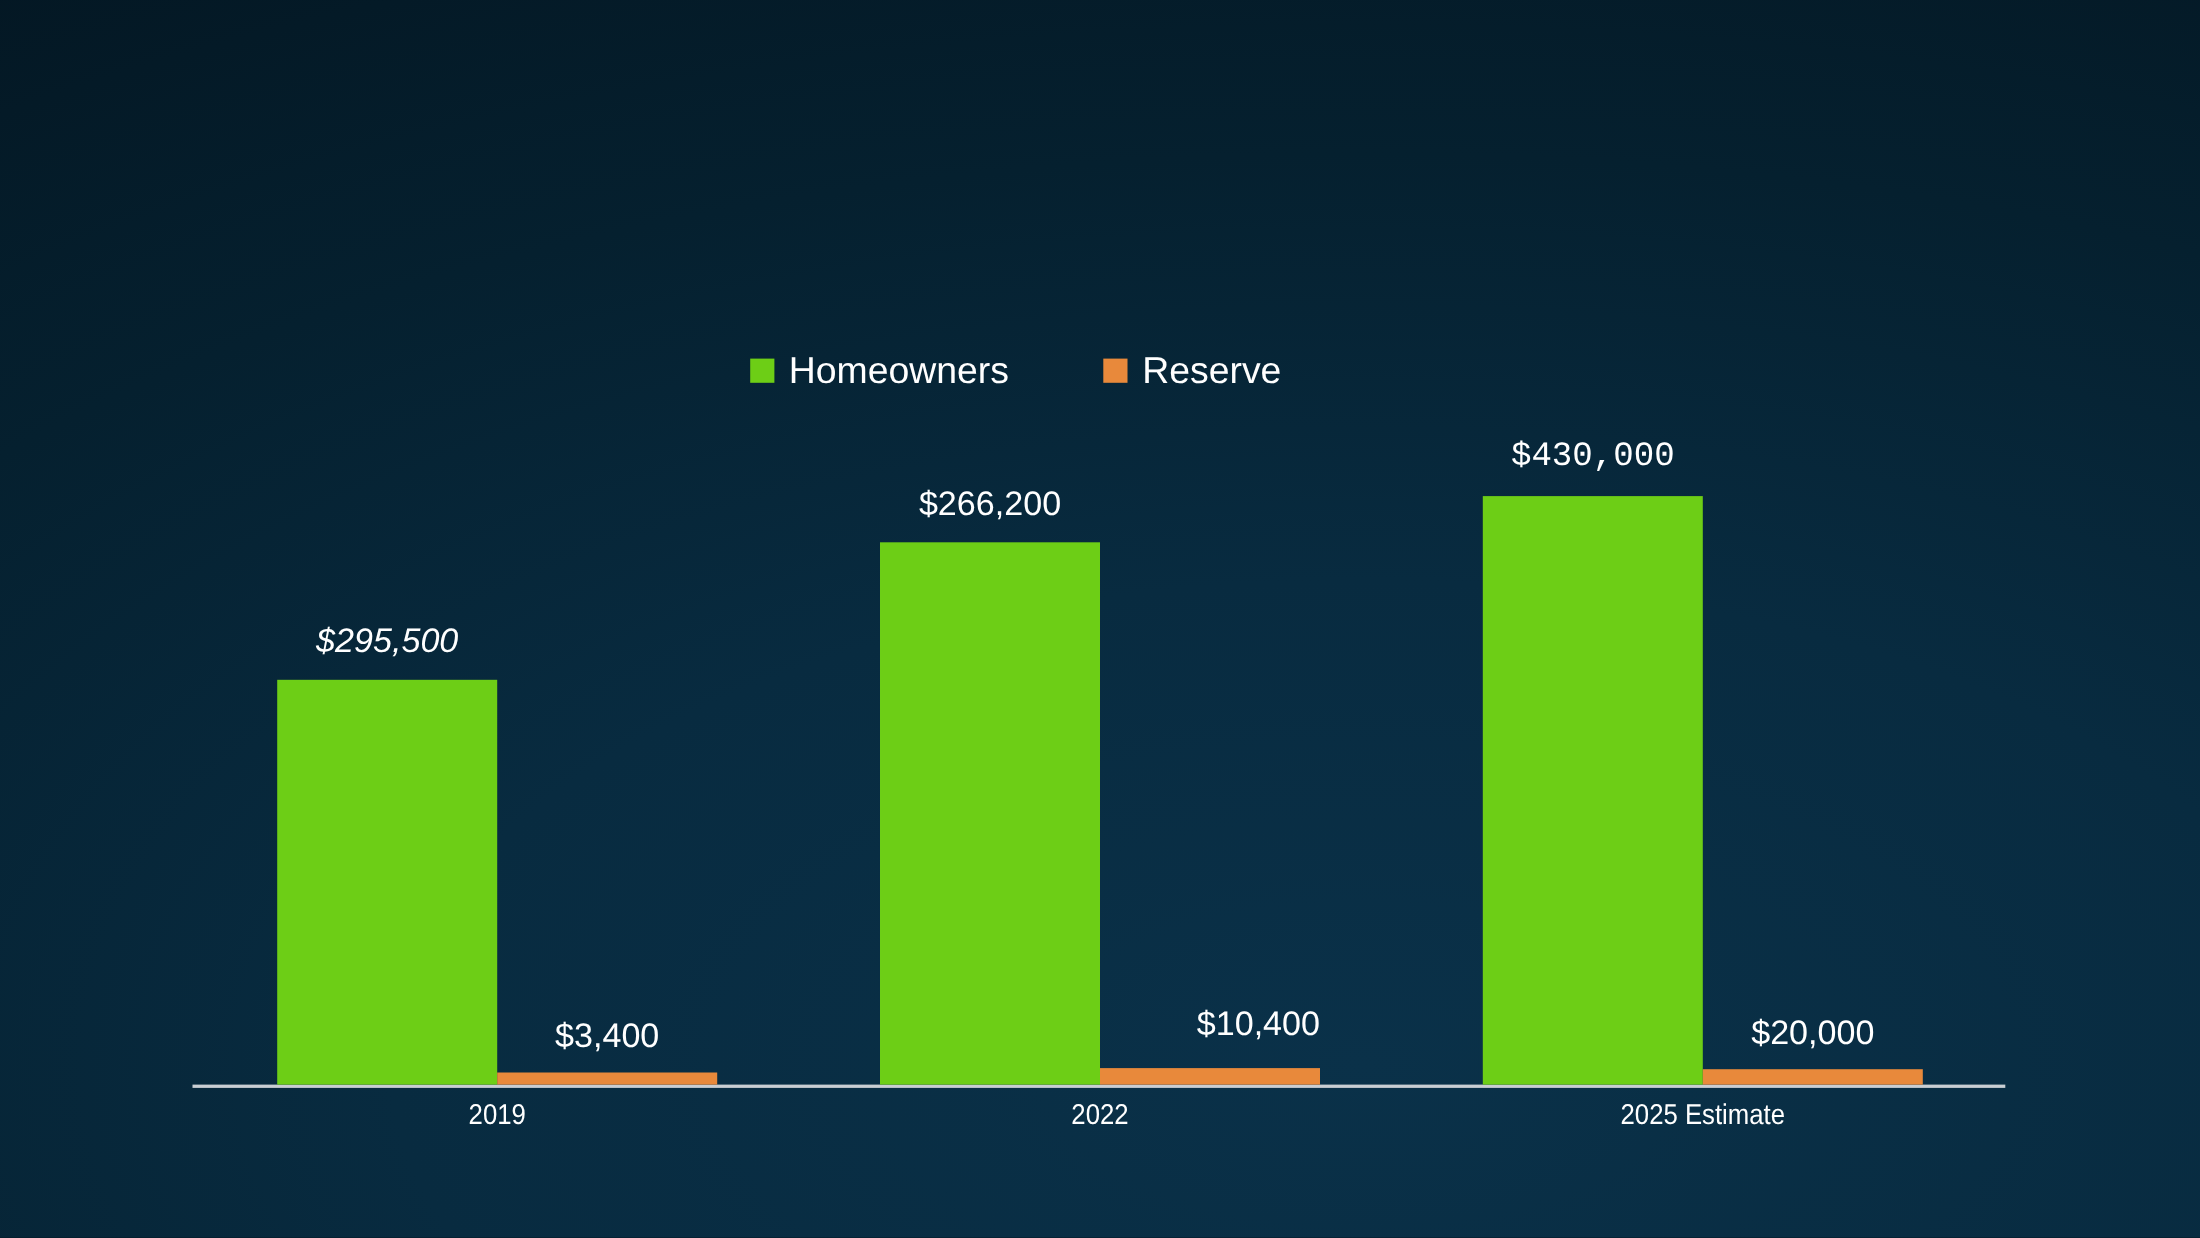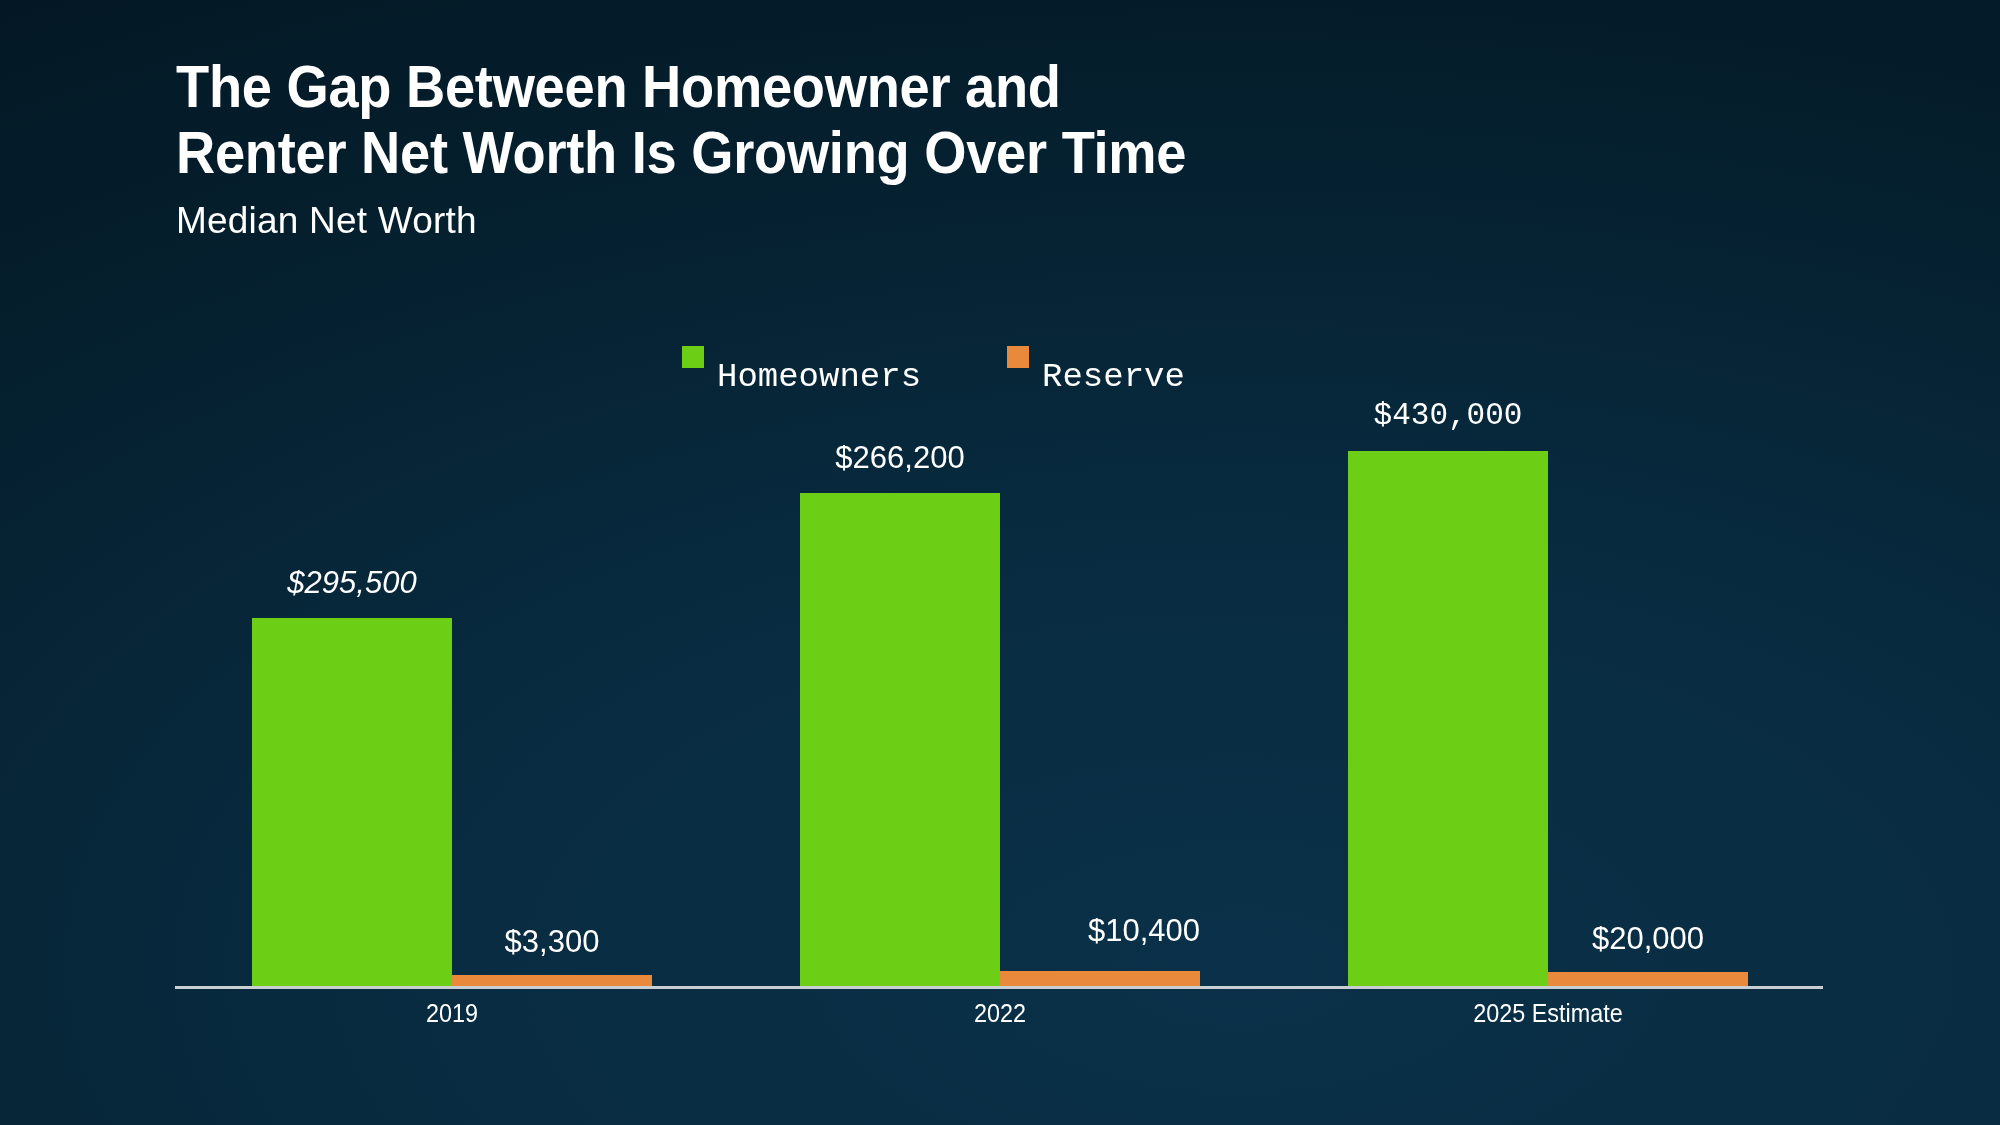--- a/index.html
+++ b/index.html
@@ -67,23 +67,22 @@
     gap: 13px;
   }
   .legend-swatch {
     width: 22px;
     height: 22px;
     display: block;
   }
   .legend-label {
     font-size: 34px;
     color: #FFFFFF;
-    font-family: Liberation Mono, monospace;
+    font-family: Liberation Sans, sans-serif;
     line-height: 1;
-    margin-top: 40px;
   }
 
   
   #plot {
     position: absolute;
     left: 0;
     top: 0;
     width: 2000px;
     height: 1125px;
   }
@@ -144,45 +143,40 @@
     font-family: "Liberation Sans", sans-serif;
     line-height: 1;
     white-space: nowrap;
   }
 </style>
 </head>
 <body>
 
 <div id="slide">
 
-  <div id="header">
-    <h1 id="chart-title">The Gap Between Homeowner and
-Renter Net Worth Is Growing Over Time</h1>
-    <div id="chart-subtitle">Median Net Worth</div>
-  </div>
 
   <div id="legend">
     <div class="legend-item">
       <span class="legend-swatch" style="background:#6DCE16"></span>
       <span class="legend-label">Homeowners</span>
     </div>
     <div class="legend-item">
       <span class="legend-swatch" style="background:#E8893B"></span>
       <span class="legend-label">Reserve</span>
     </div>
   </div>
 
   <div id="plot">
     <div id="axis-line"></div>
 
     <div class="bar homeowners" style="left:252px; width:200px; height:368px;"></div>
     <div class="bar-label" style="left:252px; width:200px; top:567px;font-style:italic;">$295,500</div>
 
     <div class="bar renters" style="left:452px; width:200px; height:11px;"></div>
-    <div class="bar-label" style="left:452px; width:200px; top:926px;">$3,300</div>
+    <div class="bar-label" style="left:452px; width:200px; top:926px;">$3,400</div>
 
     <div class="bar homeowners" style="left:800px; width:200px; height:493px;"></div>
     <div class="bar-label" style="left:800px; width:200px; top:442px;">$266,200</div>
 
     <div class="bar renters" style="left:1000px; width:200px; height:15px;"></div>
     <div class="bar-label" style="left:1000px; width:200px; top:915px;text-align:right;">$10,400</div>
 
     <div class="bar homeowners" style="left:1348px; width:200px; height:535px;"></div>
     <div class="bar-label" style="left:1348px; width:200px; top:400px;font-family:Liberation Mono, monospace;">$430,000</div>
 

